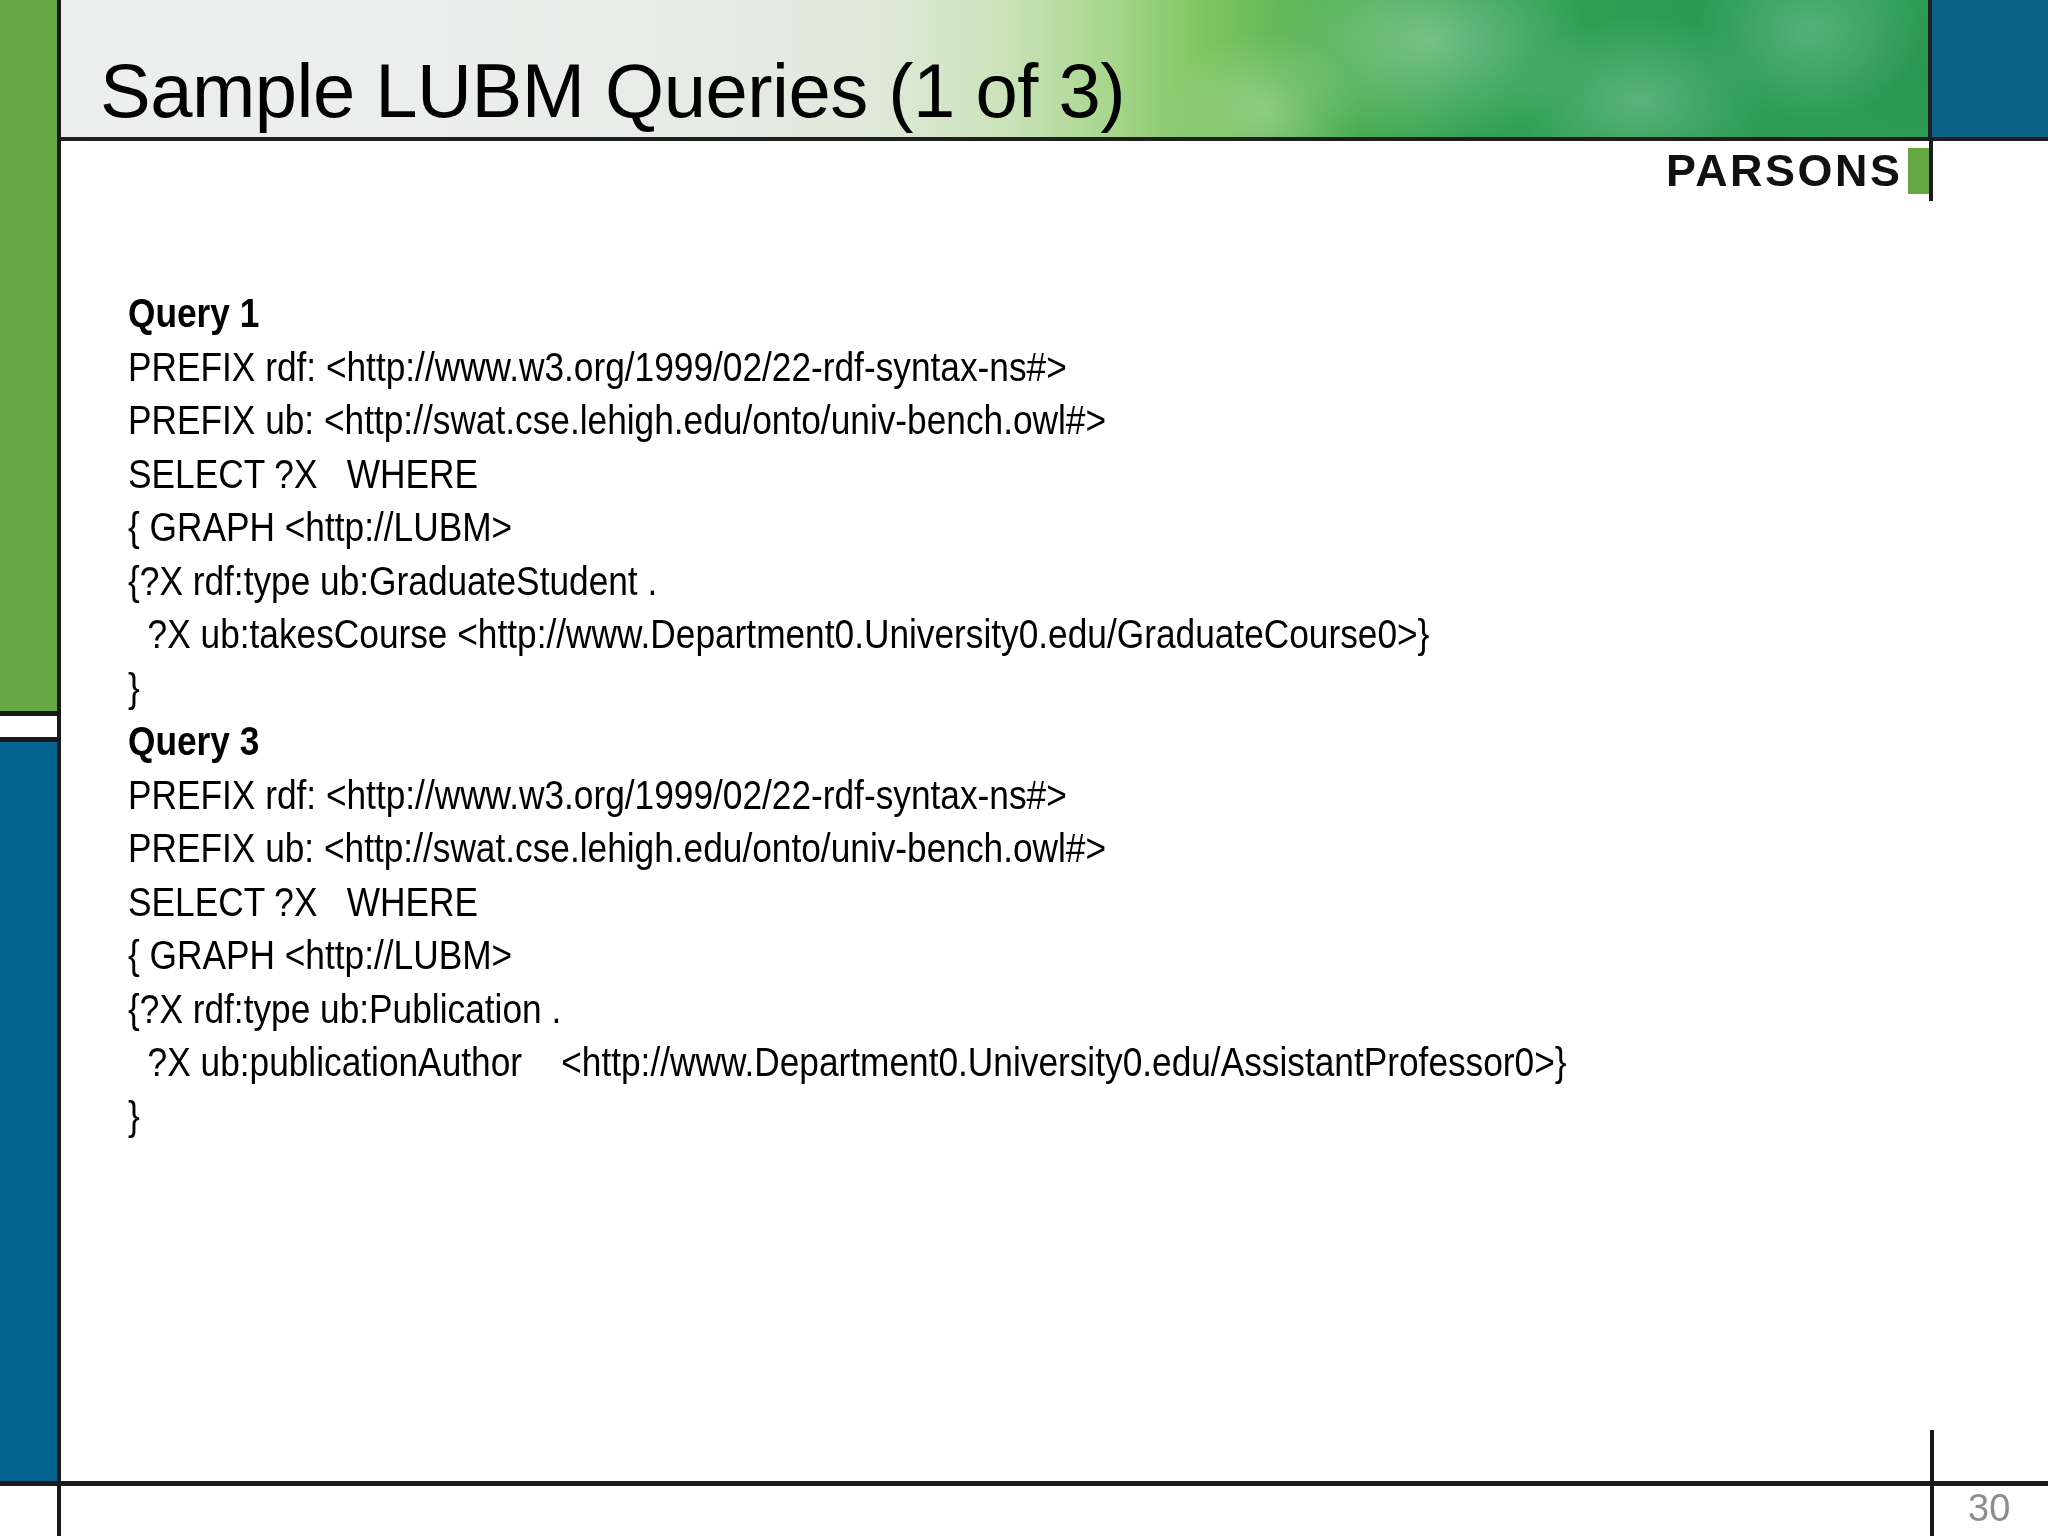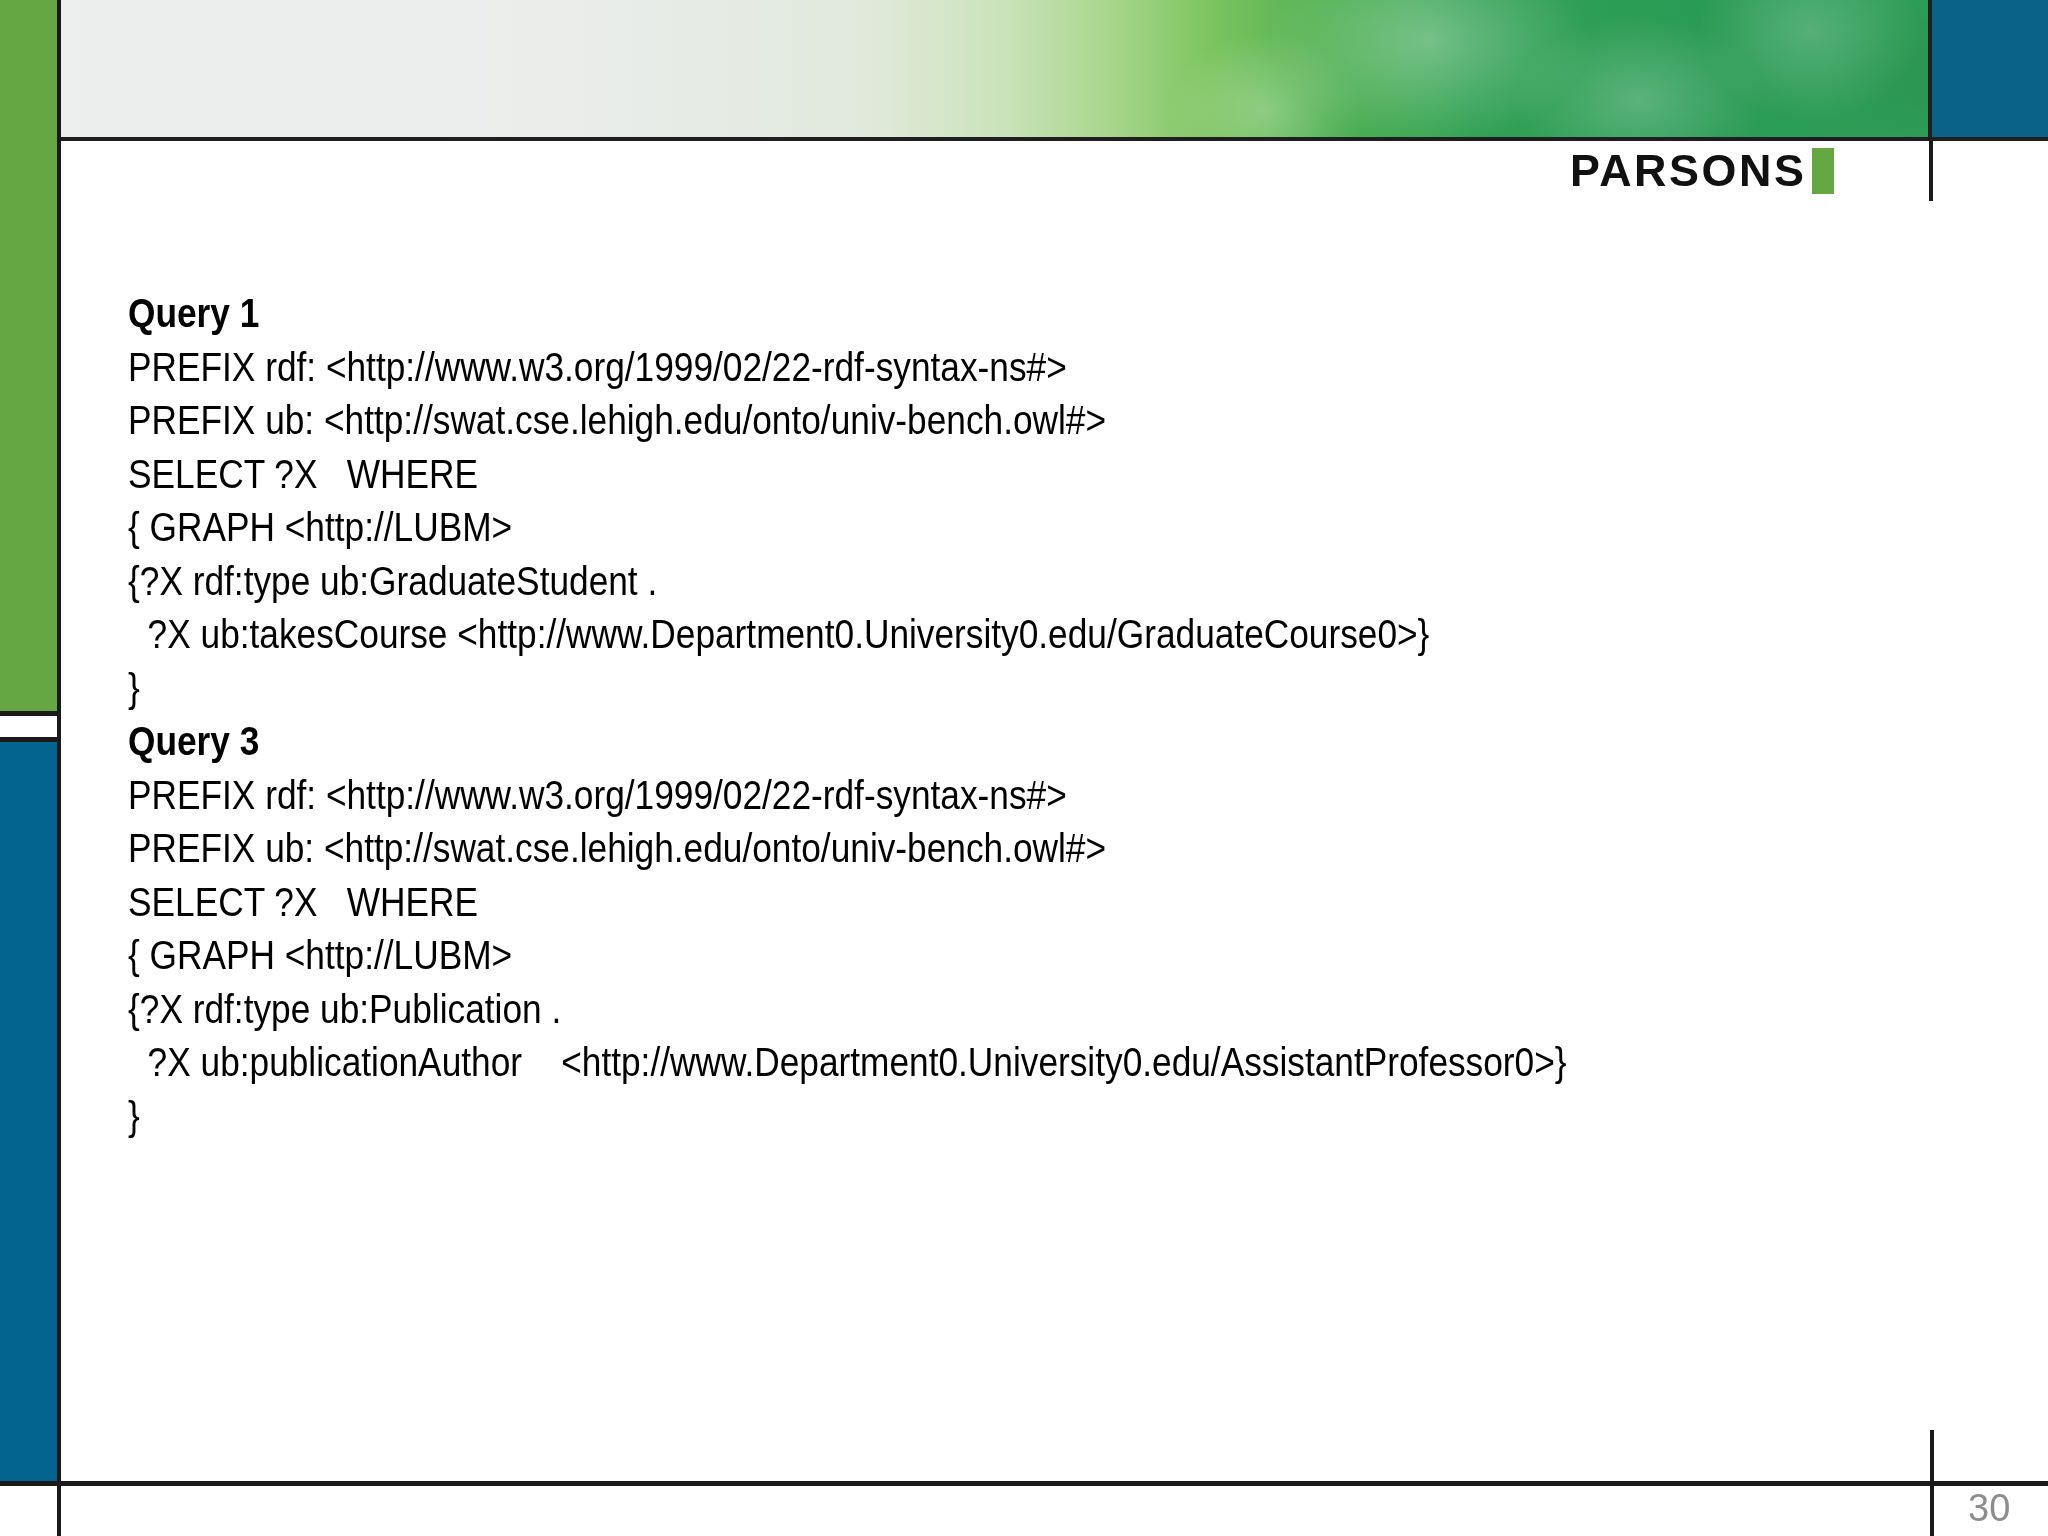--- a/index.html
+++ b/index.html
@@ -150,21 +150,21 @@
     font-family: "Liberation Sans", "DejaVu Sans", sans-serif;
     font-weight: 400;
     color: #000000;
     letter-spacing: -0.5px;
     white-space: nowrap;
   }
 
   
   .logo-wrap {
     position: absolute;
-    left: 1570px;
+    left: 1666px;
     top: 148px;
     height: 46px;
     display: flex;
     align-items: center;
   }
   .logo-word {
     font-family: "Liberation Sans", "DejaVu Sans", sans-serif;
     font-weight: 700;
     font-size: 44px;
     line-height: 46px;
@@ -247,20 +247,21 @@
 </head>
 <body>
 
 <div id="slide">
 
   <div class="header-band"></div>
   <div class="header-blue-strip"></div>
   <div class="header-blue-strip-rule"></div>
   <div class="header-band-bottom"></div>
 
+  <div class="slide-title">Sample LUBM Queries (1 of 3)</div>
 
   <div class="rail-green-top"></div>
   <div class="rail-green"></div>
   <div class="rail-gap-rule-top"></div>
   <div class="rail-gap-rule-bottom"></div>
   <div class="rail-blue"></div>
   <div class="rail-vertical-rule"></div>
 
   <div class="logo-wrap">
     <span class="logo-word">PARSONS</span>

